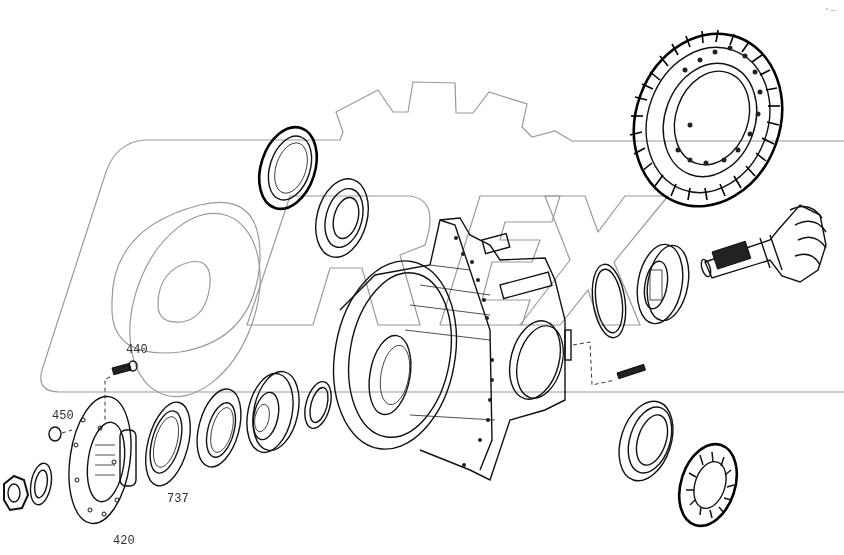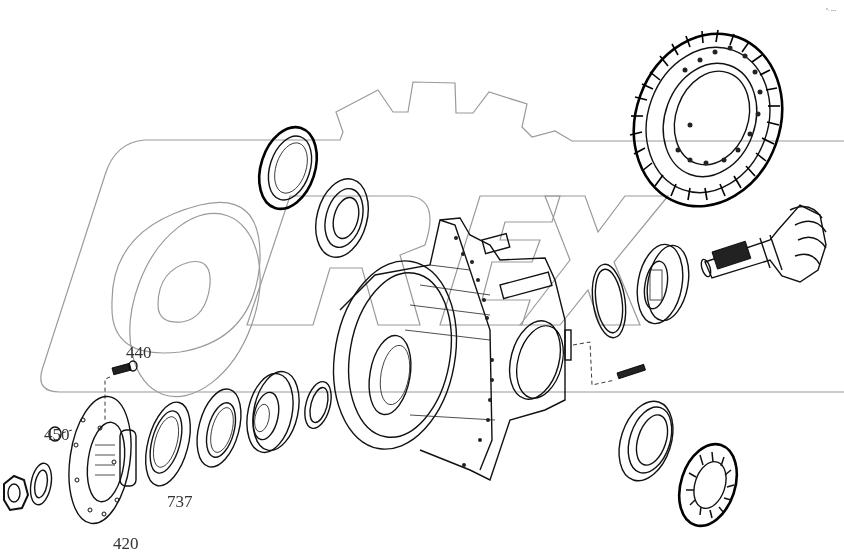--- a/index.html
+++ b/index.html
@@ -1,18 +1,18 @@
 <!DOCTYPE html>
 <html><head>
 <meta charset="utf-8">
 <style>
   html, body { margin: 0; padding: 0; background: #ffffff; }
   body { width: 844px; height: 555px; overflow: hidden; position: relative; font-family: "Liberation Sans", sans-serif; }
   #canvas { position: absolute; left: 0; top: 0; width: 844px; height: 555px; }
-  .callout { position: absolute; font-family: Liberation Serif, serif; font-size: 17px; color: #333; letter-spacing: 0; }
+  .callout { position: absolute; font-family: Liberation Mono, monospace; font-size: 12px; color: #333; letter-spacing: 0; }
   .corner-mark { position: absolute; font-size: 5px; color: #555; }
   svg .wm { fill: none; stroke: #9a9a9a; stroke-width: 1.2; }
   svg .ln { fill: none; stroke: #111; stroke-width: 1.4; }
   svg .thin { fill: none; stroke: #222; stroke-width: 0.8; }
   svg .thick { fill: none; stroke: #000; stroke-width: 2.6; }
   svg .dash { fill: none; stroke: #222; stroke-width: 0.9; stroke-dasharray: 4 3; }
   svg .solid { fill: #222; stroke: #000; stroke-width: 0.8; }
 </style>
 </head>
 <body>
@@ -259,15 +259,15 @@
       <line x1="686" y1="490" x2="694" y2="490"></line>
           <line x1="689" y1="473" x2="696" y2="477"></line>
     </g>
   </g>
 </svg>
 </div>
 
 <span class="corner-mark" style="left:826px; top:7px;">°· ---</span>
 
 <span class="callout" style="left:126px; top:343px;">440</span>
-<span class="callout" style="left:44px; top:409px;margin-top:16px;">450</span>
+<span class="callout" style="left:52px; top:409px;">450</span>
 <span class="callout" style="left:113px; top:534px;">420</span>
 <span class="callout" style="left:167px; top:492px;">737</span>
 
 </body></html>

